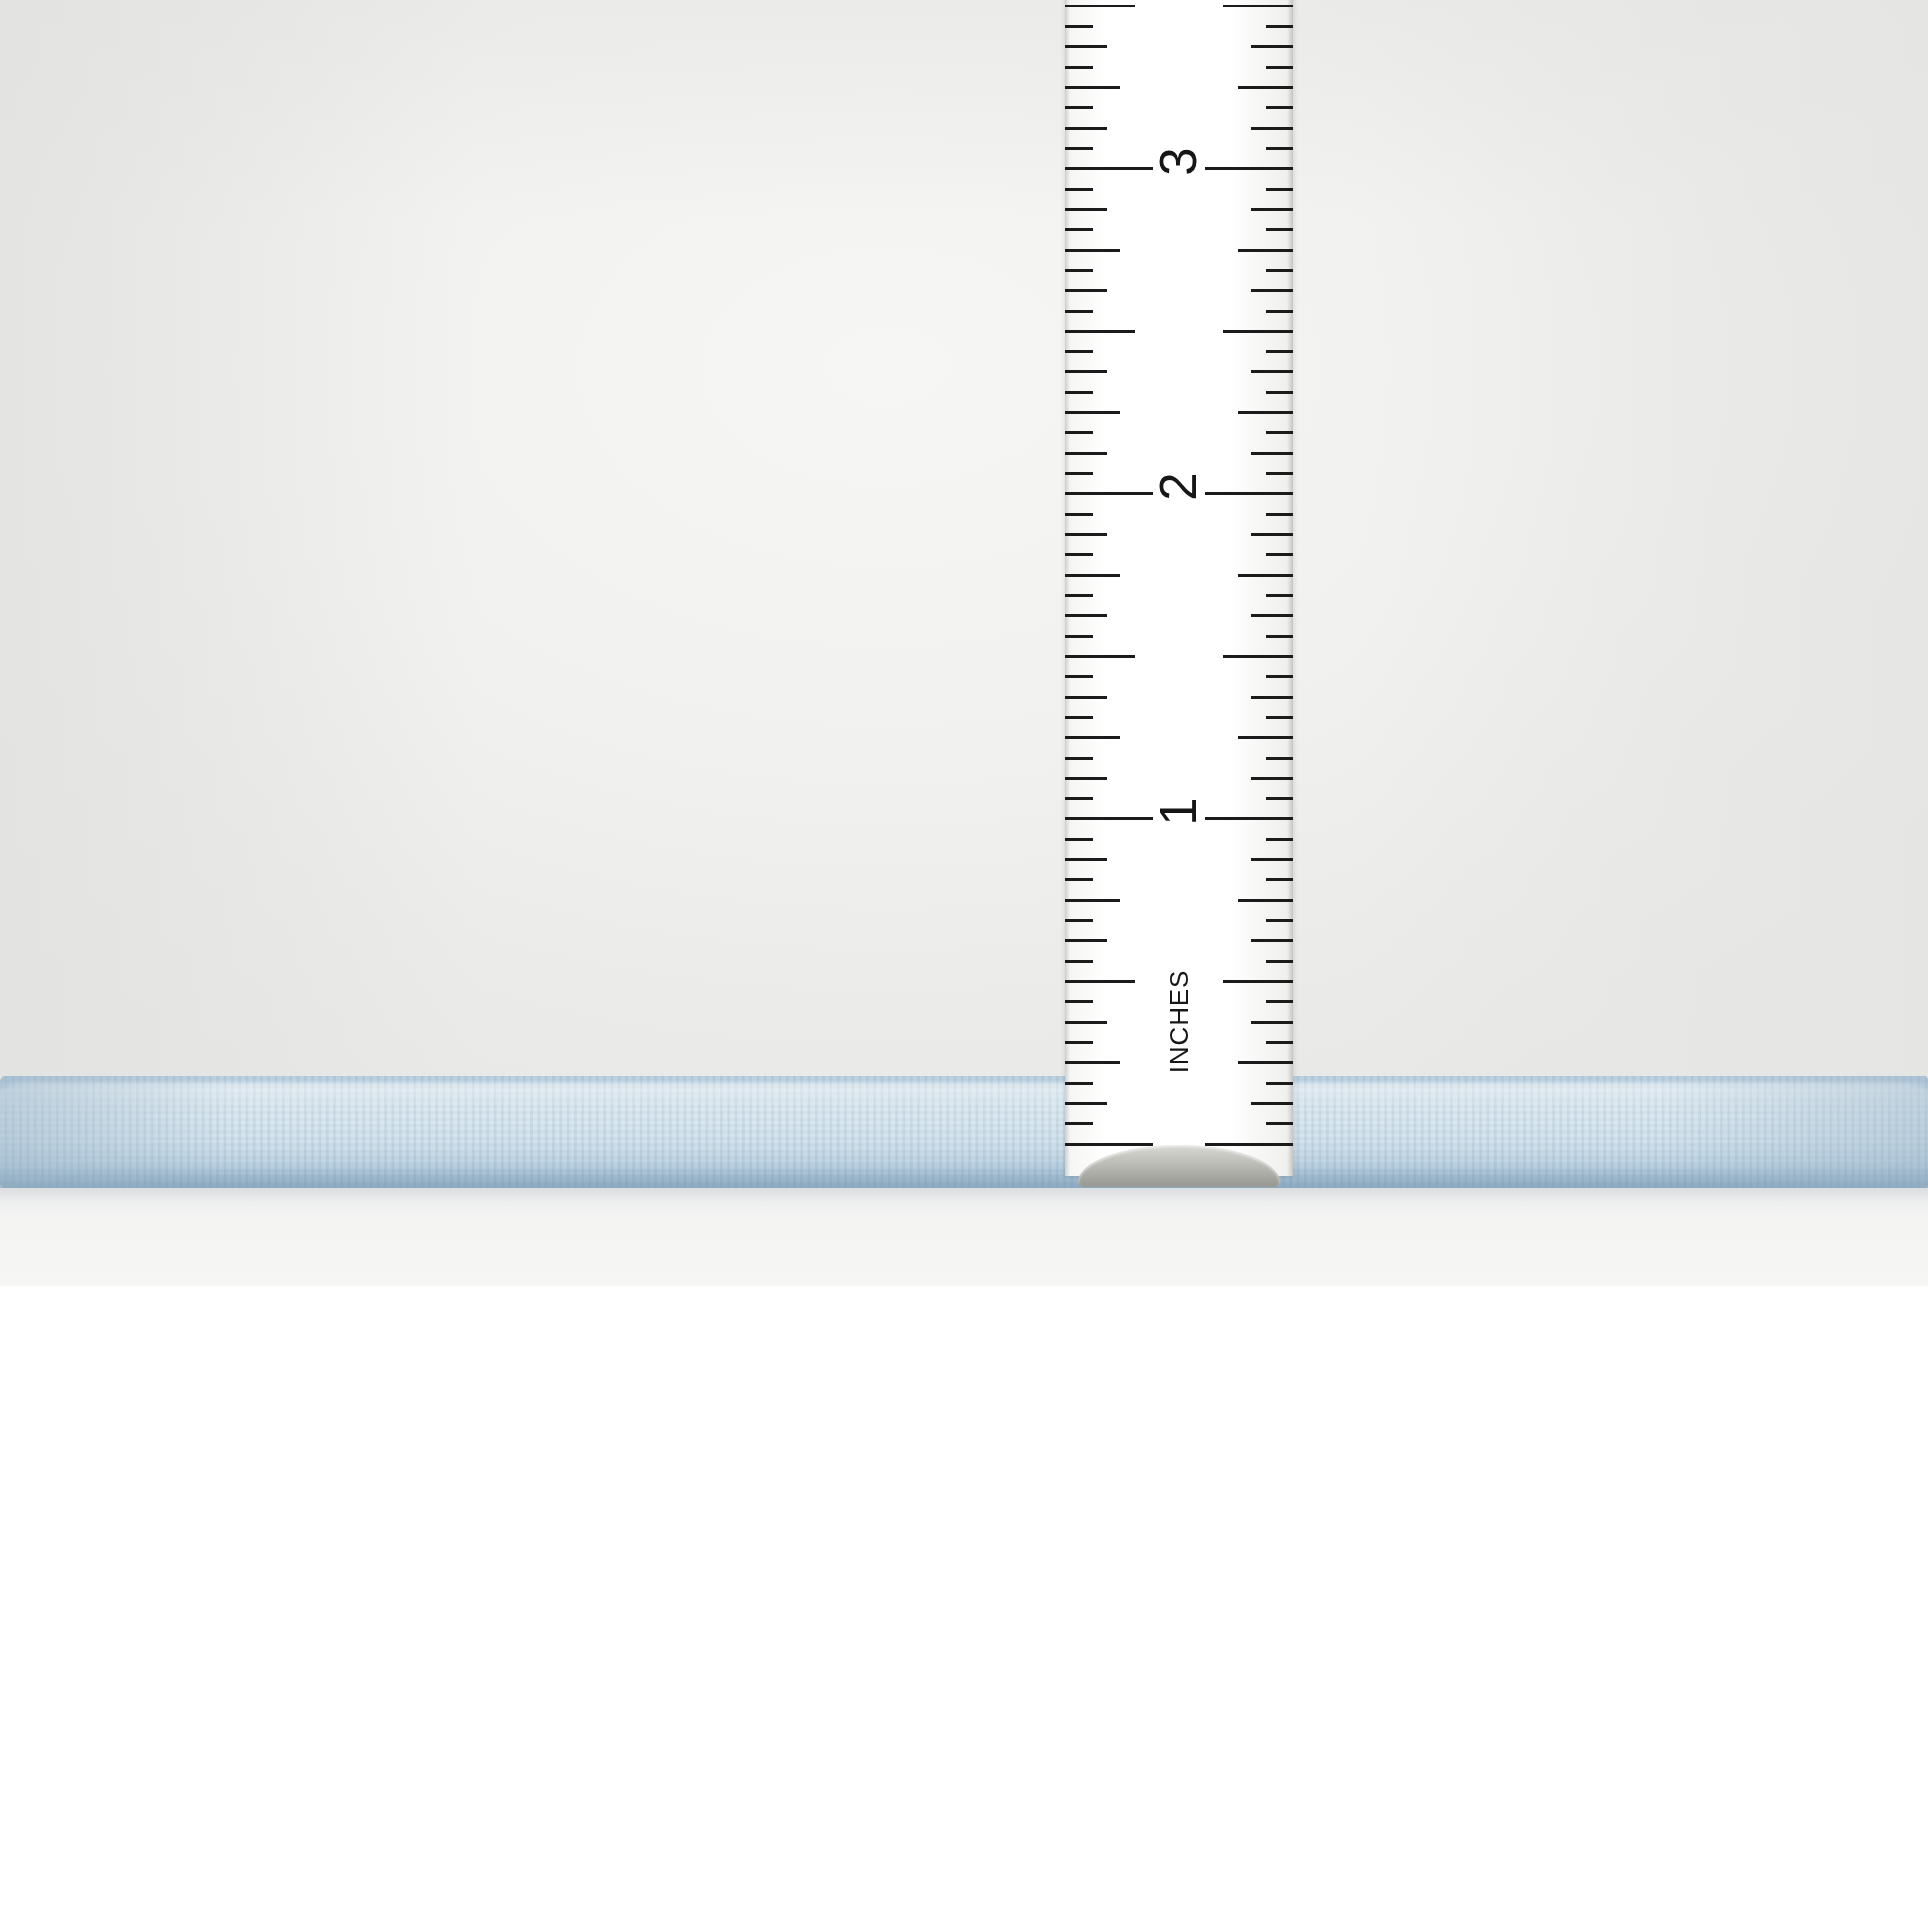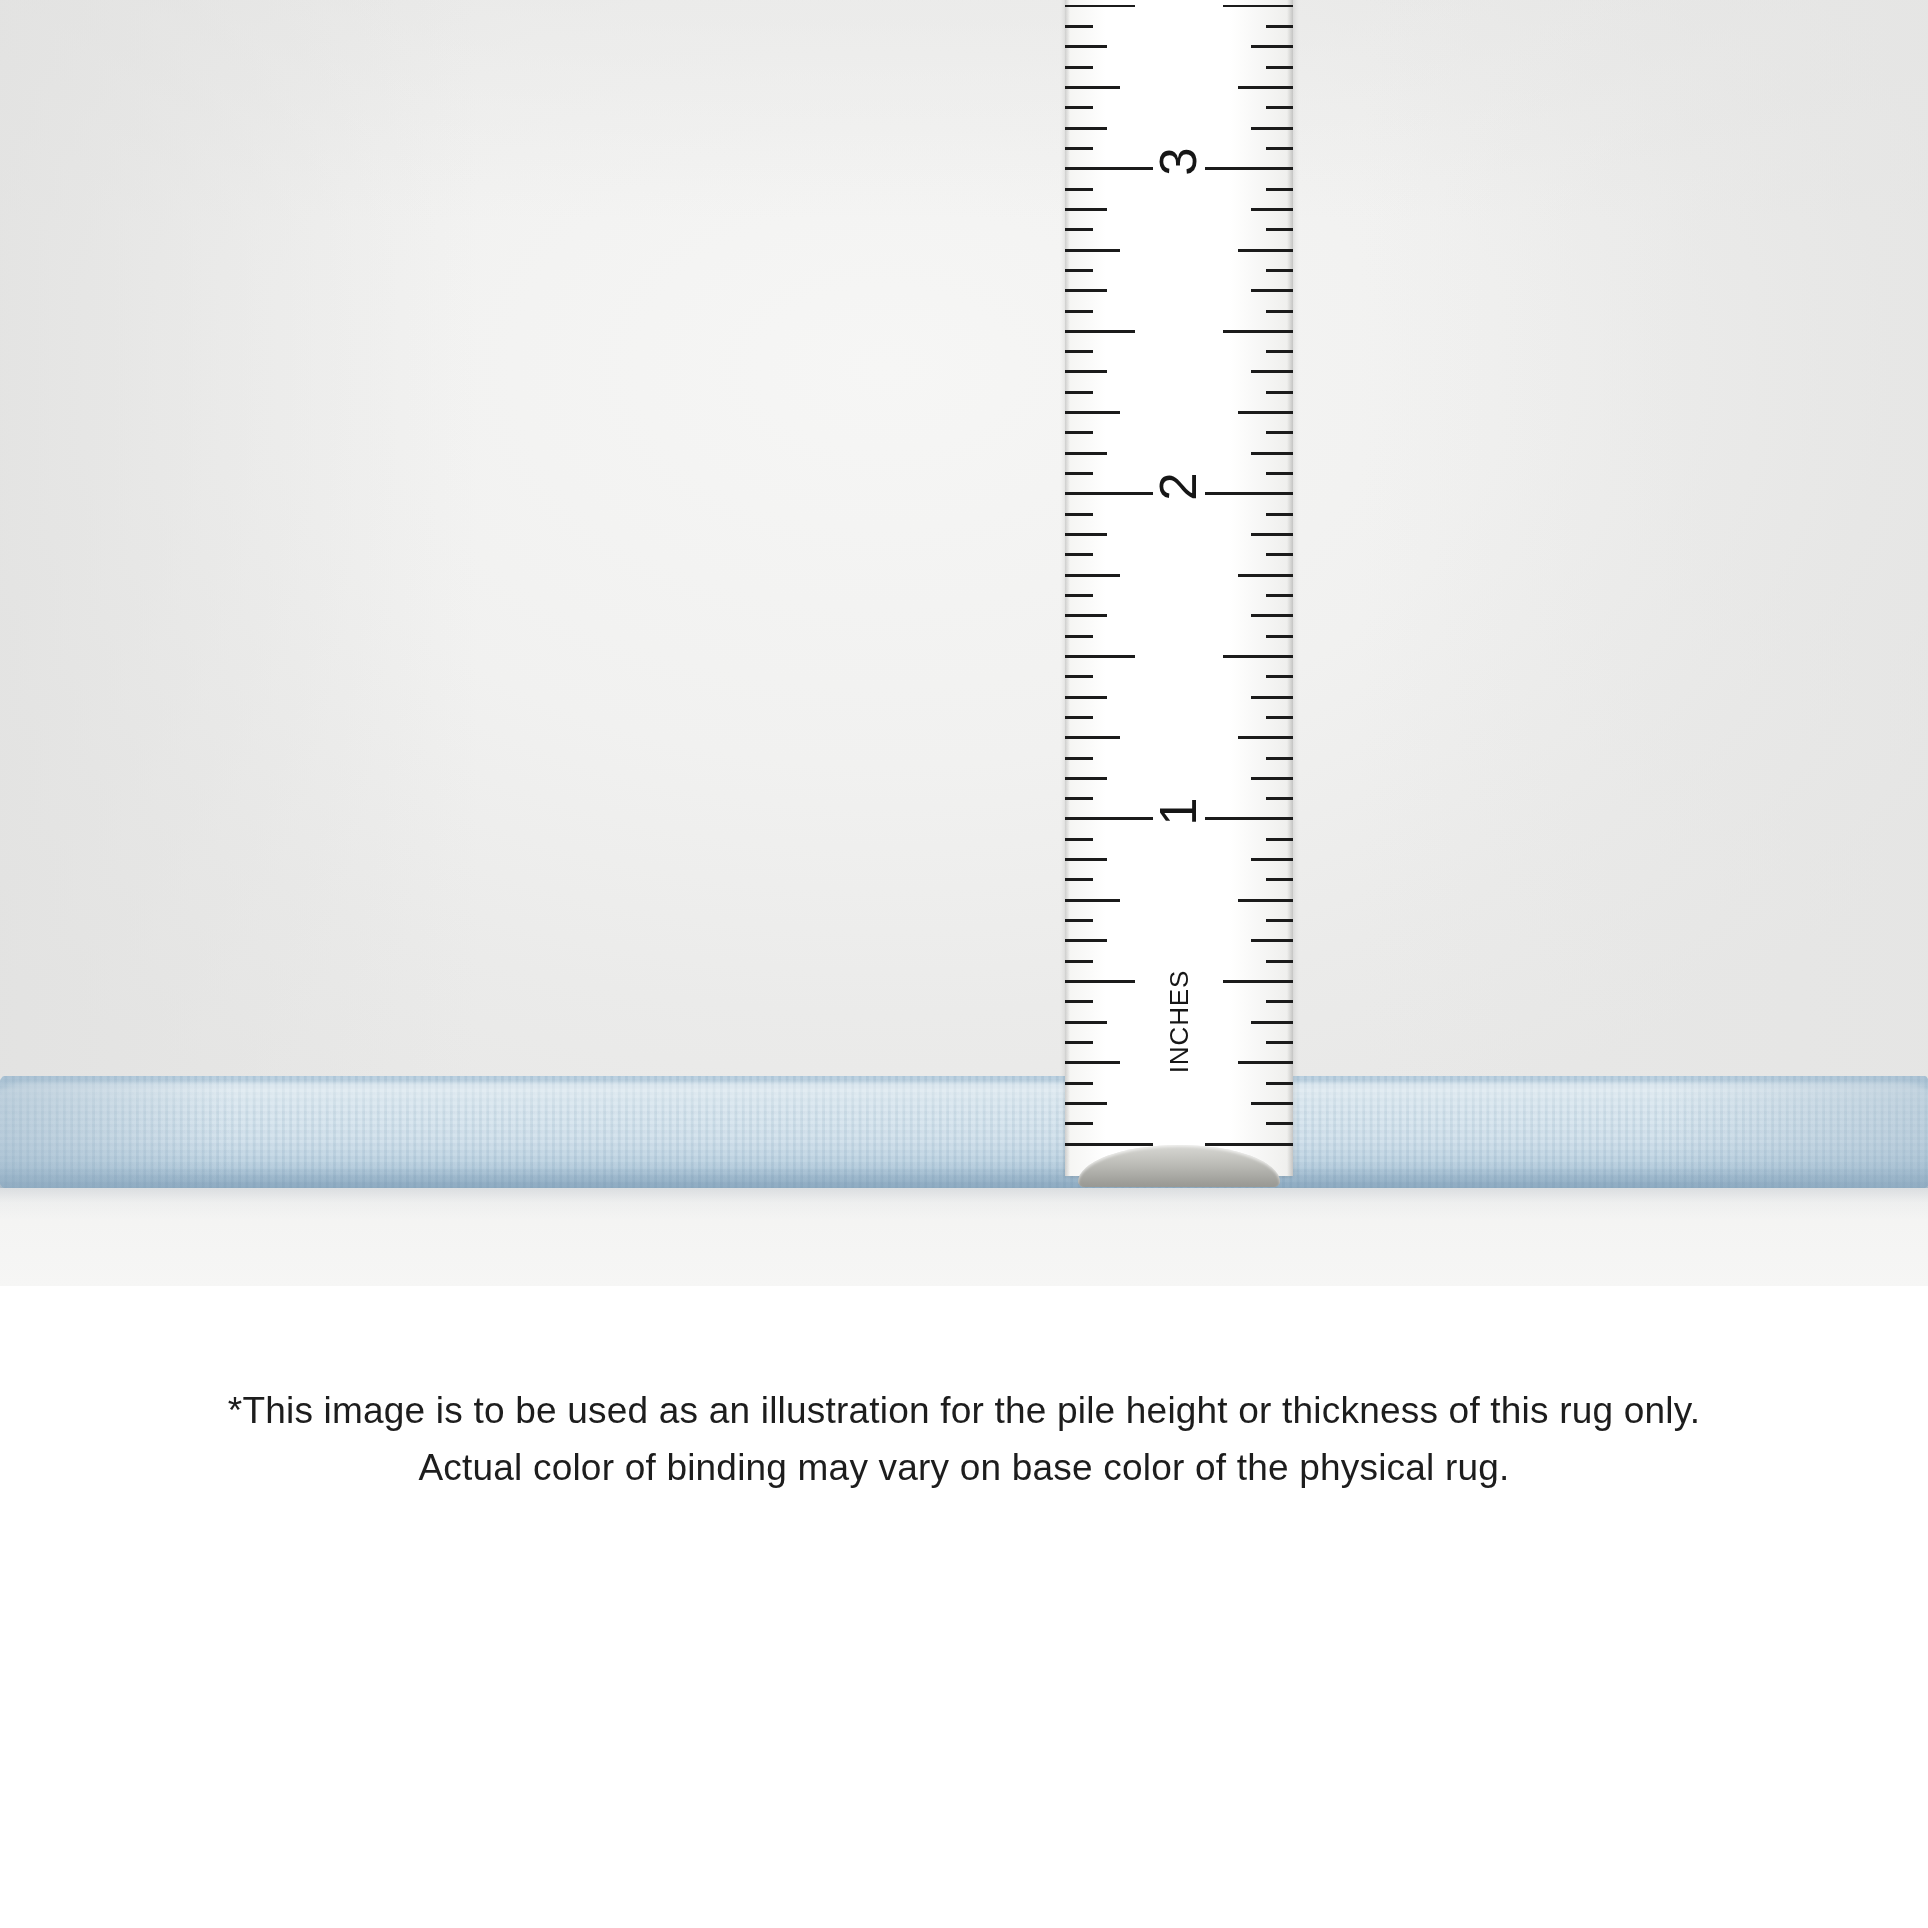--- a/index.html
+++ b/index.html
@@ -409,19 +409,15 @@
           <div class="num" style="top: 145px; left: 77px; width: 73px; text-align: center;">3</div>
         </div>
       <div class="unit-label" id="ruler-unit" style="top: 1015px; left: 50px; width: 129px; text-align: center;">INCHES</div>
     </div>
     <div class="ruler-tip">
       <div class="ruler-tip-metal"></div>
     </div>
 
   </div>
 
-  <div class="caption">
-    <span class="line">*This image is to be used as an illustration for the pile height or thickness of this rug only.</span>
-    <span class="line">Actual color of binding may vary on base color of the physical rug.</span>
-  </div>
 
 </div>
 
 
 </body></html>

